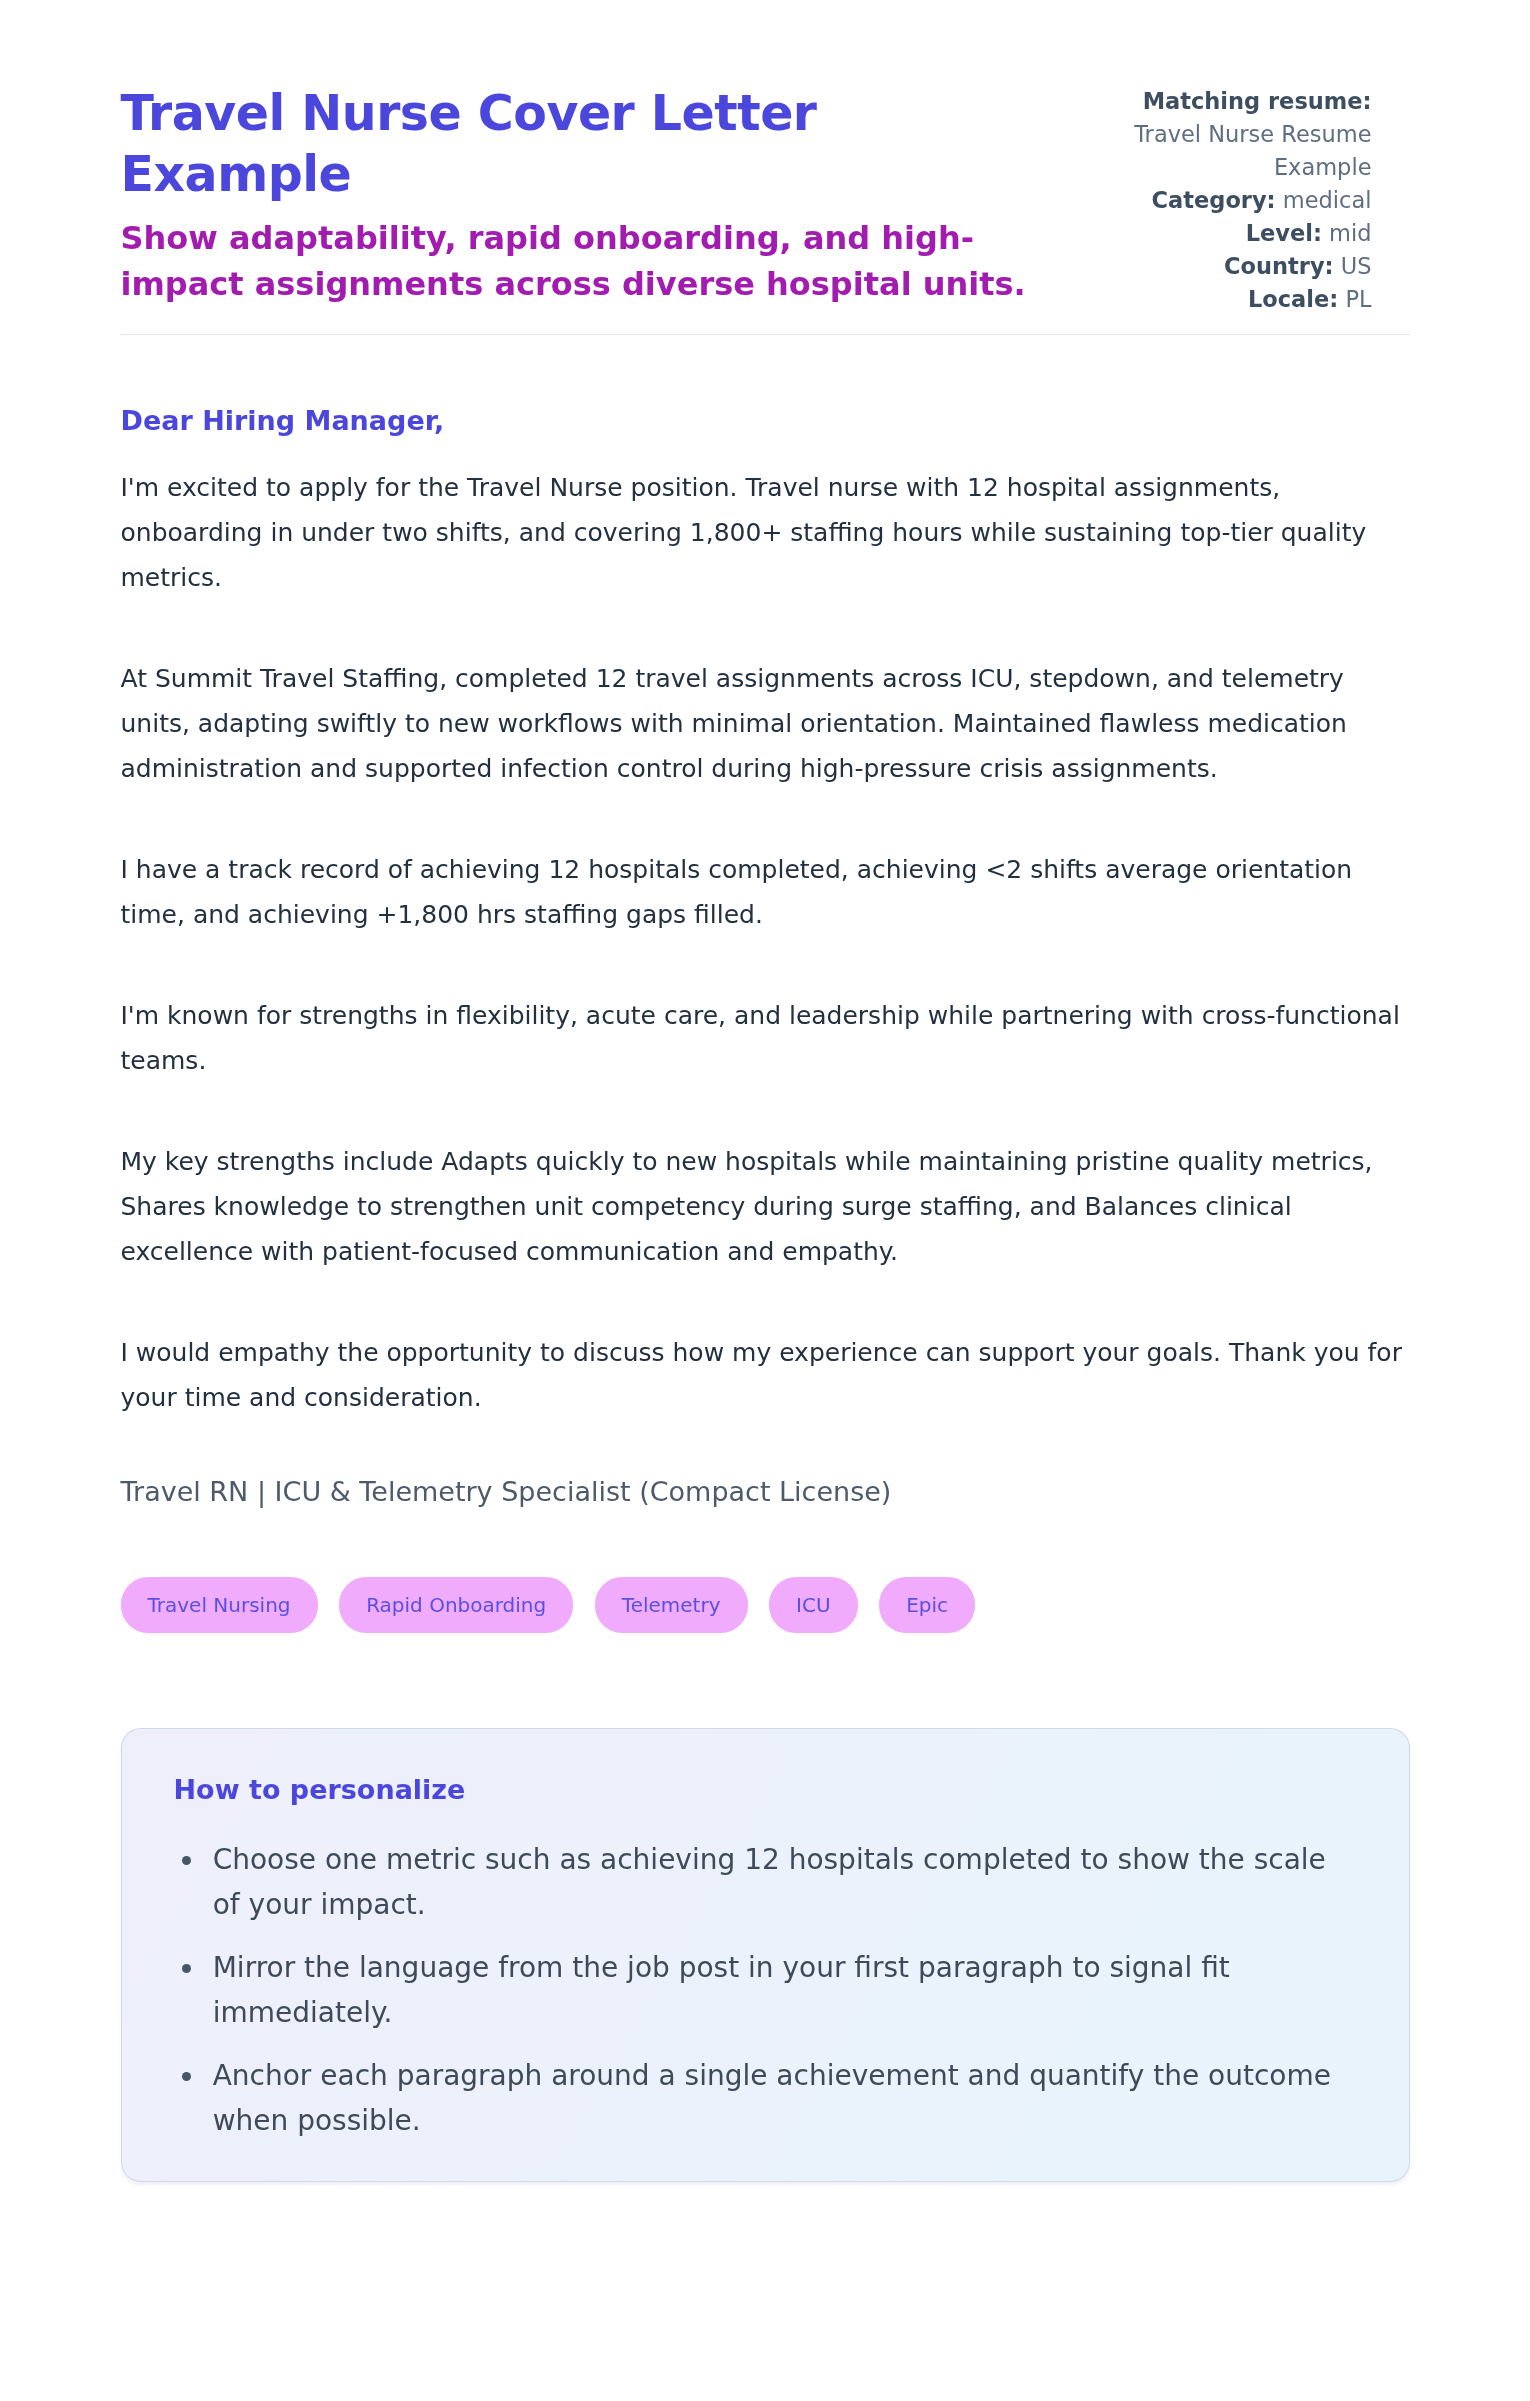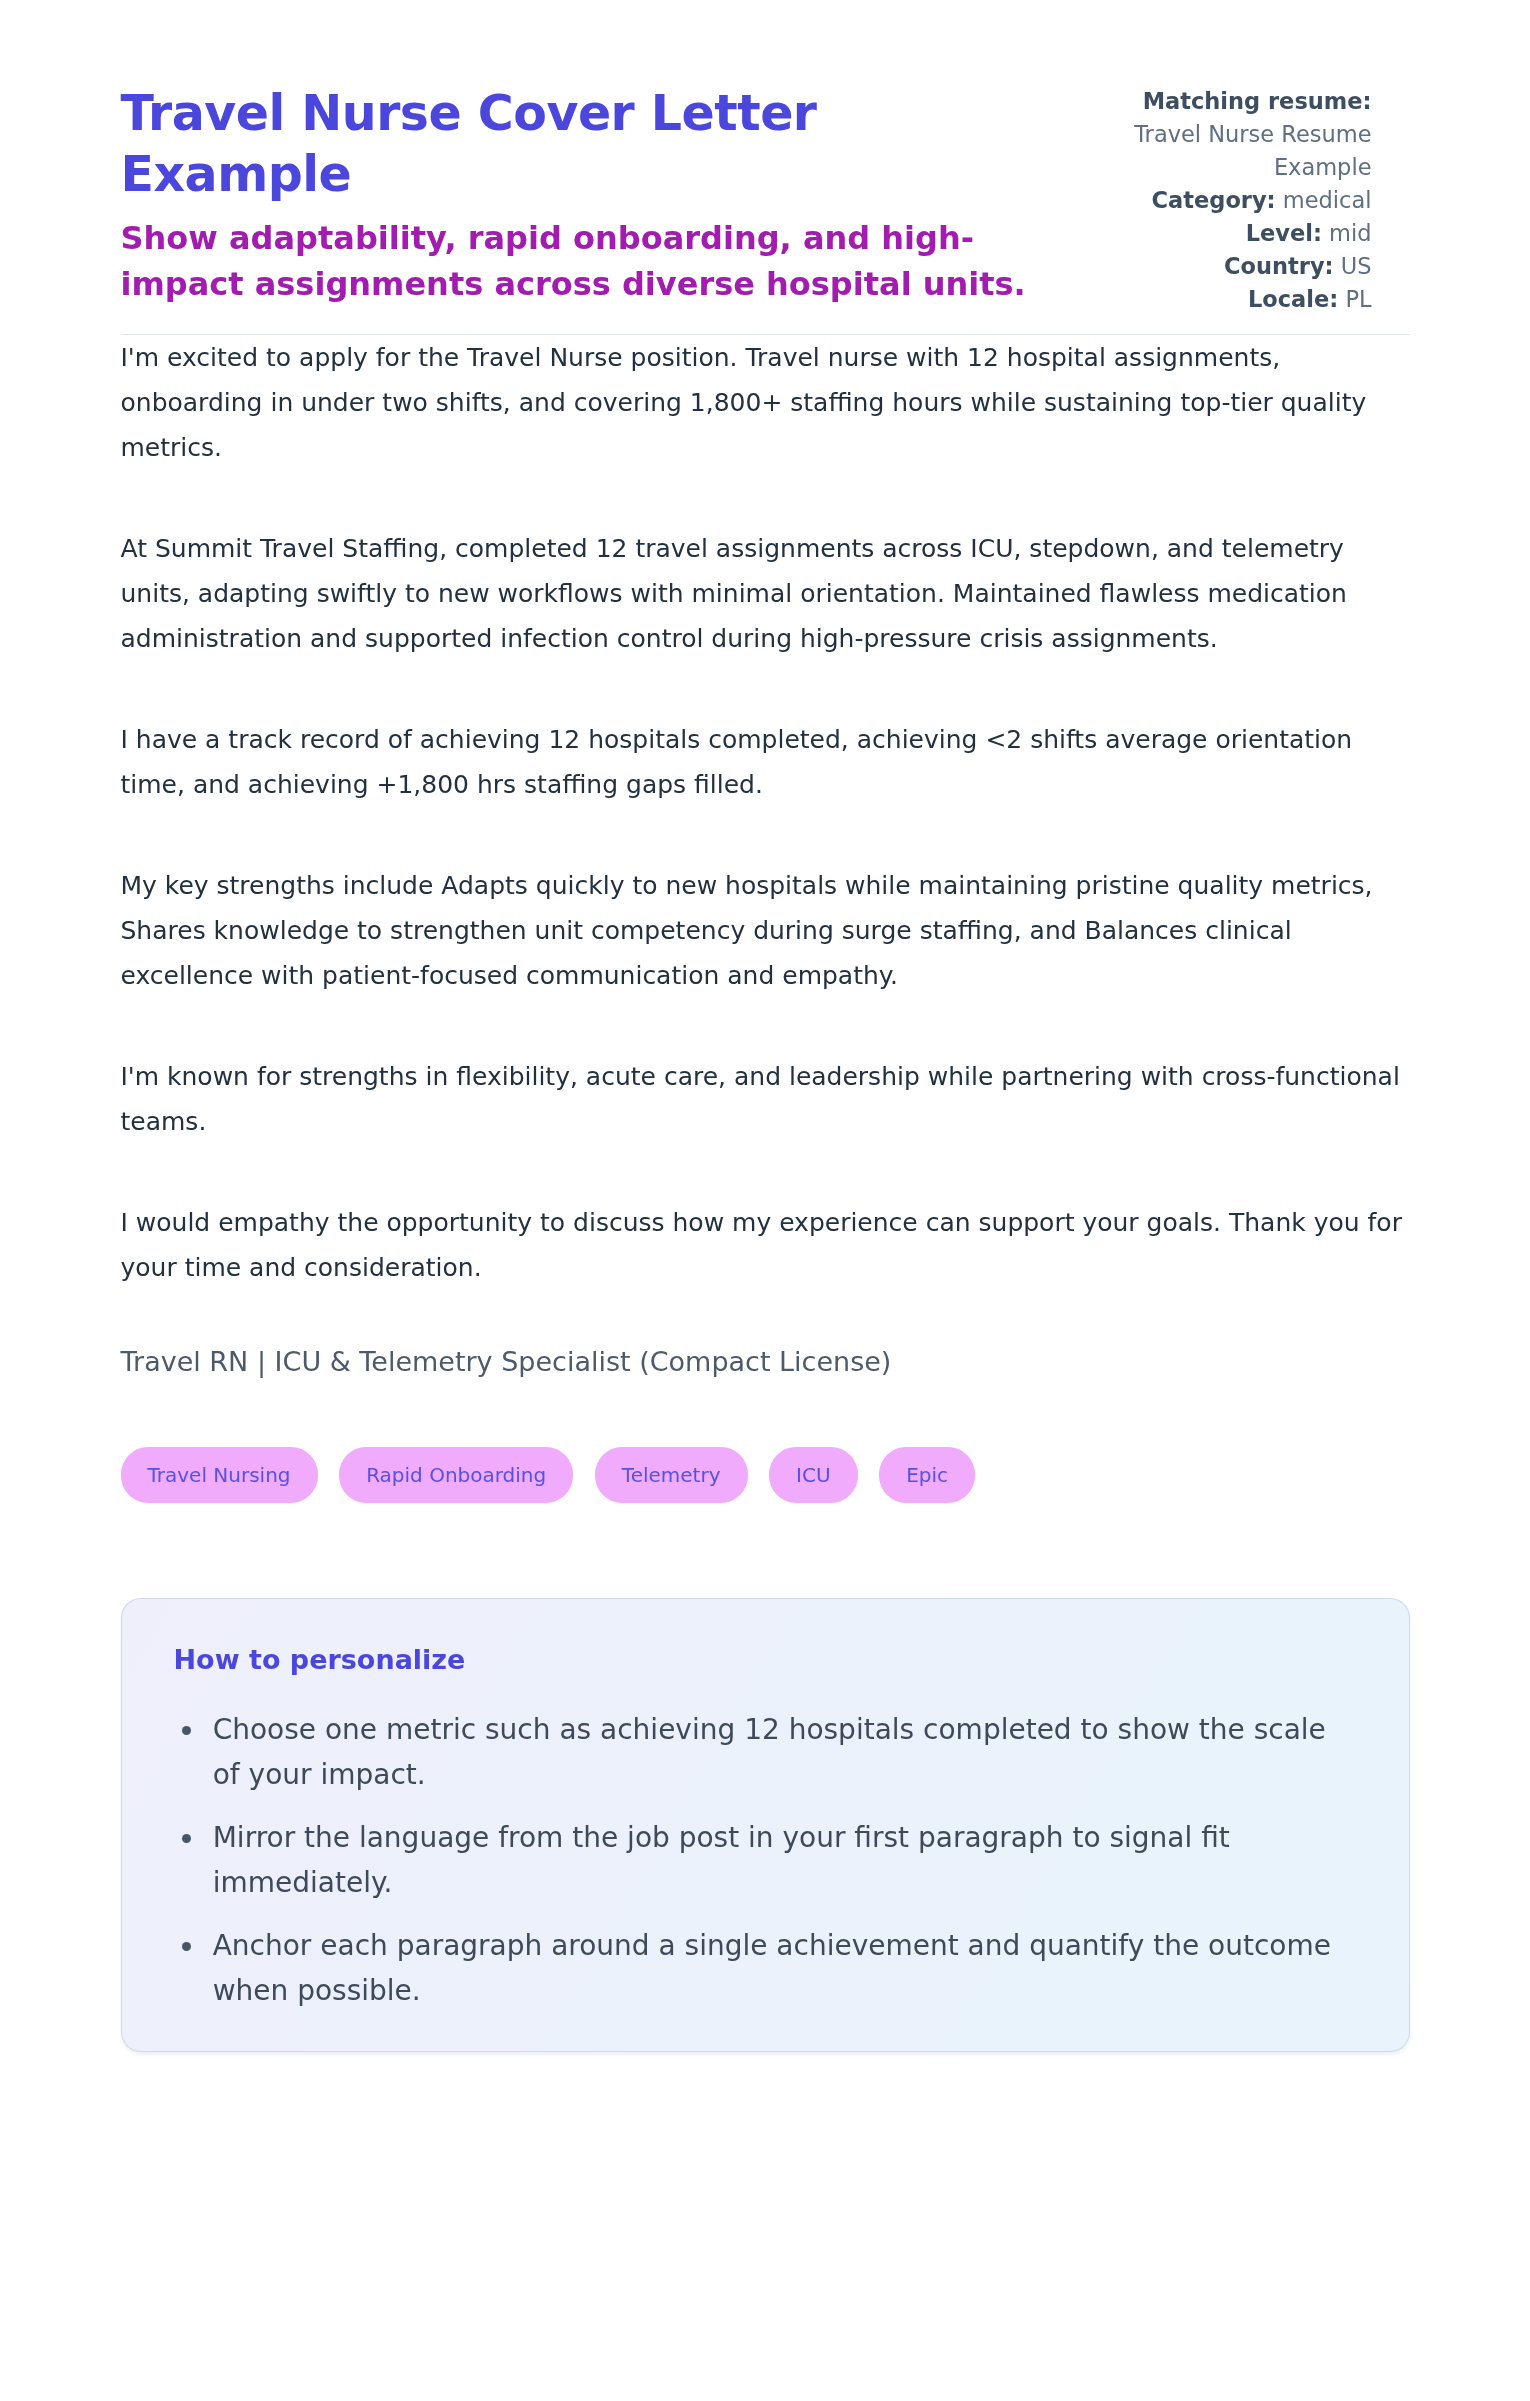--- a/index.html
+++ b/index.html
@@ -158,25 +158,26 @@
       <div>
         <span class="label">Locale:</span>
         <span>PL</span>
       </div>
     </div>
   </div>
 
   <hr class="divider">
 
   <div class="letter">
+    <div class="greeting">Dear Hiring Manager,</div>
     <p>I'm excited to apply for the Travel Nurse position. Travel nurse with 12 hospital assignments, onboarding in under two shifts, and covering 1,800+ staffing hours while sustaining top-tier quality metrics.</p>
     <p>At Summit Travel Staffing, completed 12 travel assignments across ICU, stepdown, and telemetry units, adapting swiftly to new workflows with minimal orientation. Maintained flawless medication administration and supported infection control during high-pressure crisis assignments.</p>
     <p>I have a track record of achieving 12 hospitals completed, achieving &lt;2 shifts average orientation time, and achieving +1,800 hrs staffing gaps filled.</p>
+    <p>I'm known for strengths in flexibility, acute care, and leadership while partnering with cross-functional teams.</p>
     <p>My key strengths include Adapts quickly to new hospitals while maintaining pristine quality metrics, Shares knowledge to strengthen unit competency during surge staffing, and Balances clinical excellence with patient-focused communication and empathy.</p>
-    <p>I'm known for strengths in flexibility, acute care, and leadership while partnering with cross-functional teams.</p>
     <p>I would empathy the opportunity to discuss how my experience can support your goals. Thank you for your time and consideration.</p>
 
     <div class="signature">
       <div class="signature-role">Travel RN | ICU &amp; Telemetry Specialist (Compact License)</div>
     </div>
   </div>
 
   <div class="tags">
     <span class="tag">Travel Nursing</span>
     <span class="tag">Rapid Onboarding</span>

